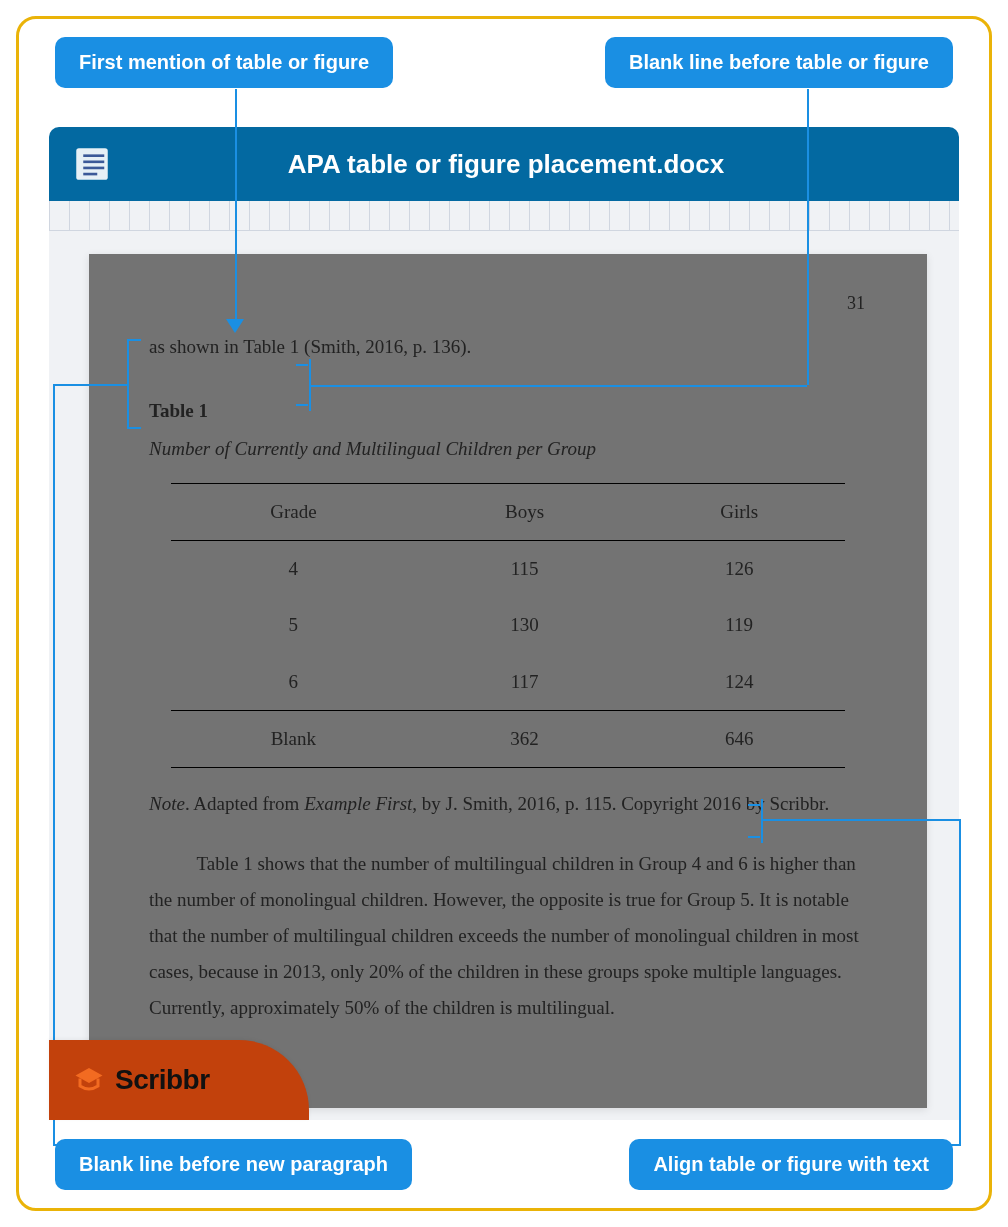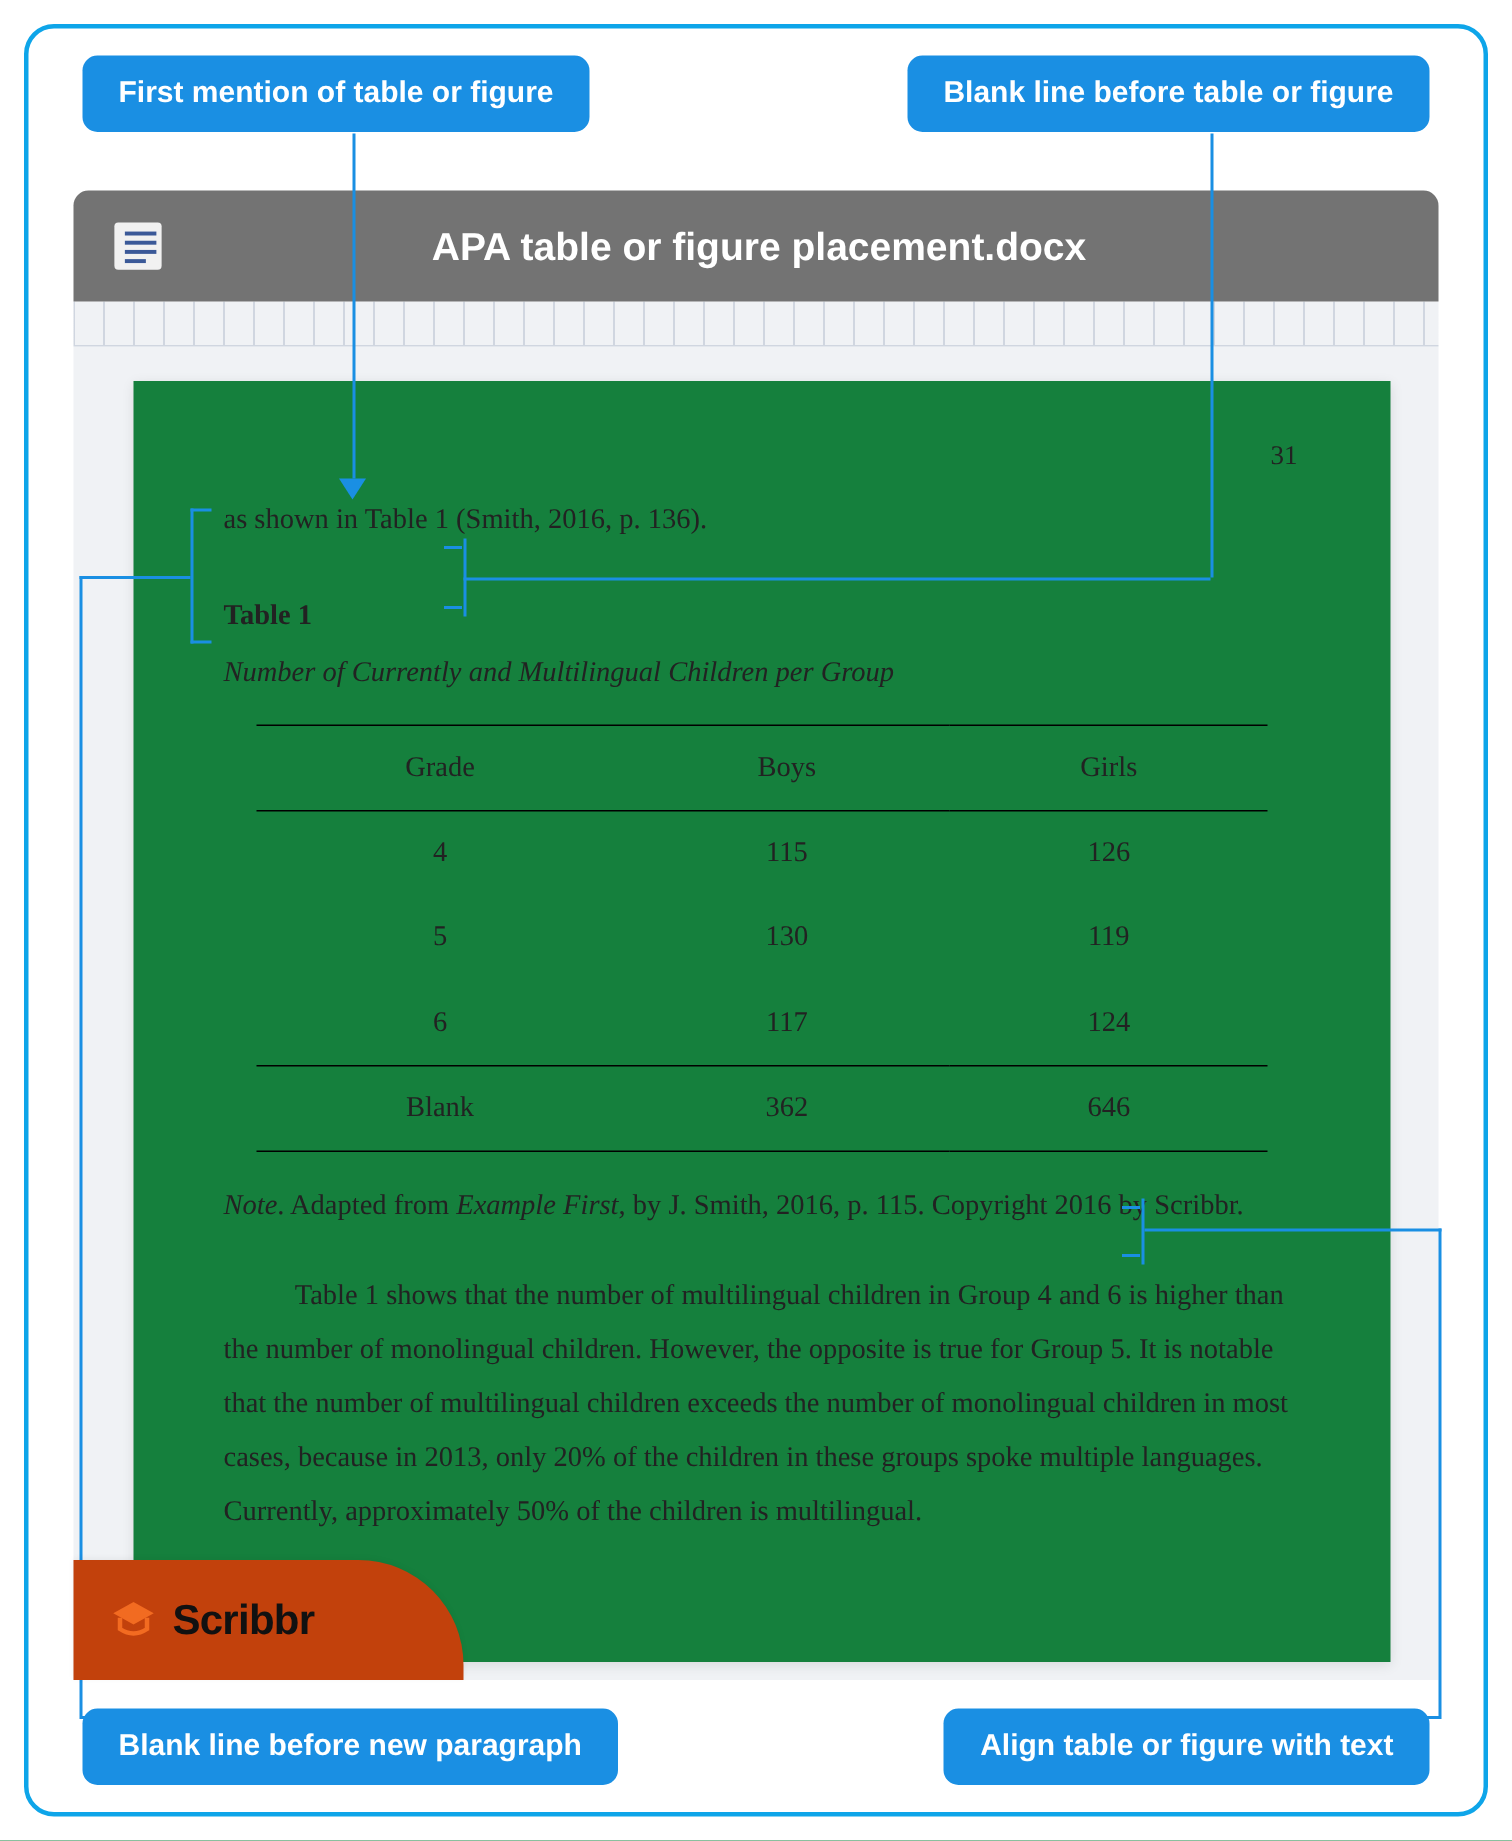--- a/index.html
+++ b/index.html
@@ -4,21 +4,21 @@
 <style>
   * { box-sizing: border-box; margin: 0; padding: 0; }
   body {
     font-family: -apple-system, BlinkMacSystemFont, "Segoe UI", Arial, sans-serif;
     background: #fff;
     width: 1008px;
     height: 1227px;
     position: relative;
   }
   .outer-frame {
-    border: 3px solid #0ea5e9;
+    border: 3px solid #eab308;
     border-radius: 20px;
     margin: 16px;
     height: 1195px;
     position: relative;
     overflow: hidden;
   }
   .callout-row {
     display: flex;
     justify-content: space-between;
     padding: 0 36px;
@@ -36,21 +36,21 @@
     padding: 14px 24px;
     border-radius: 10px;
     white-space: nowrap;
   }
   .doc-titlebar {
     position: absolute;
     top: 108px;
     left: 30px;
     right: 30px;
     height: 74px;
-    background: #737373;
+    background: #0369a1;
     border-radius: 10px 10px 0 0;
     display: flex;
     align-items: center;
     color: #fff;
     font-size: 26px;
     font-weight: 600;
     z-index: 5;
   }
   .doc-titlebar .word-icon {
     width: 42px;
@@ -85,21 +85,21 @@
     bottom: 88px;
     background: #f0f2f5;
     z-index: 3;
   }
   .page {
     position: absolute;
     top: 235px;
     left: 70px;
     right: 62px;
     bottom: 100px;
-    background: #15803d;
+    background: #737373;
     box-shadow: 0 2px 8px rgba(0,0,0,0.1);
     padding: 75px 60px 40px 60px;
     font-family: "Times New Roman", Times, serif;
     color: #222;
     font-size: 19px;
     line-height: 1.9;
     z-index: 4;
   }
   .page-number {
     position: absolute;

